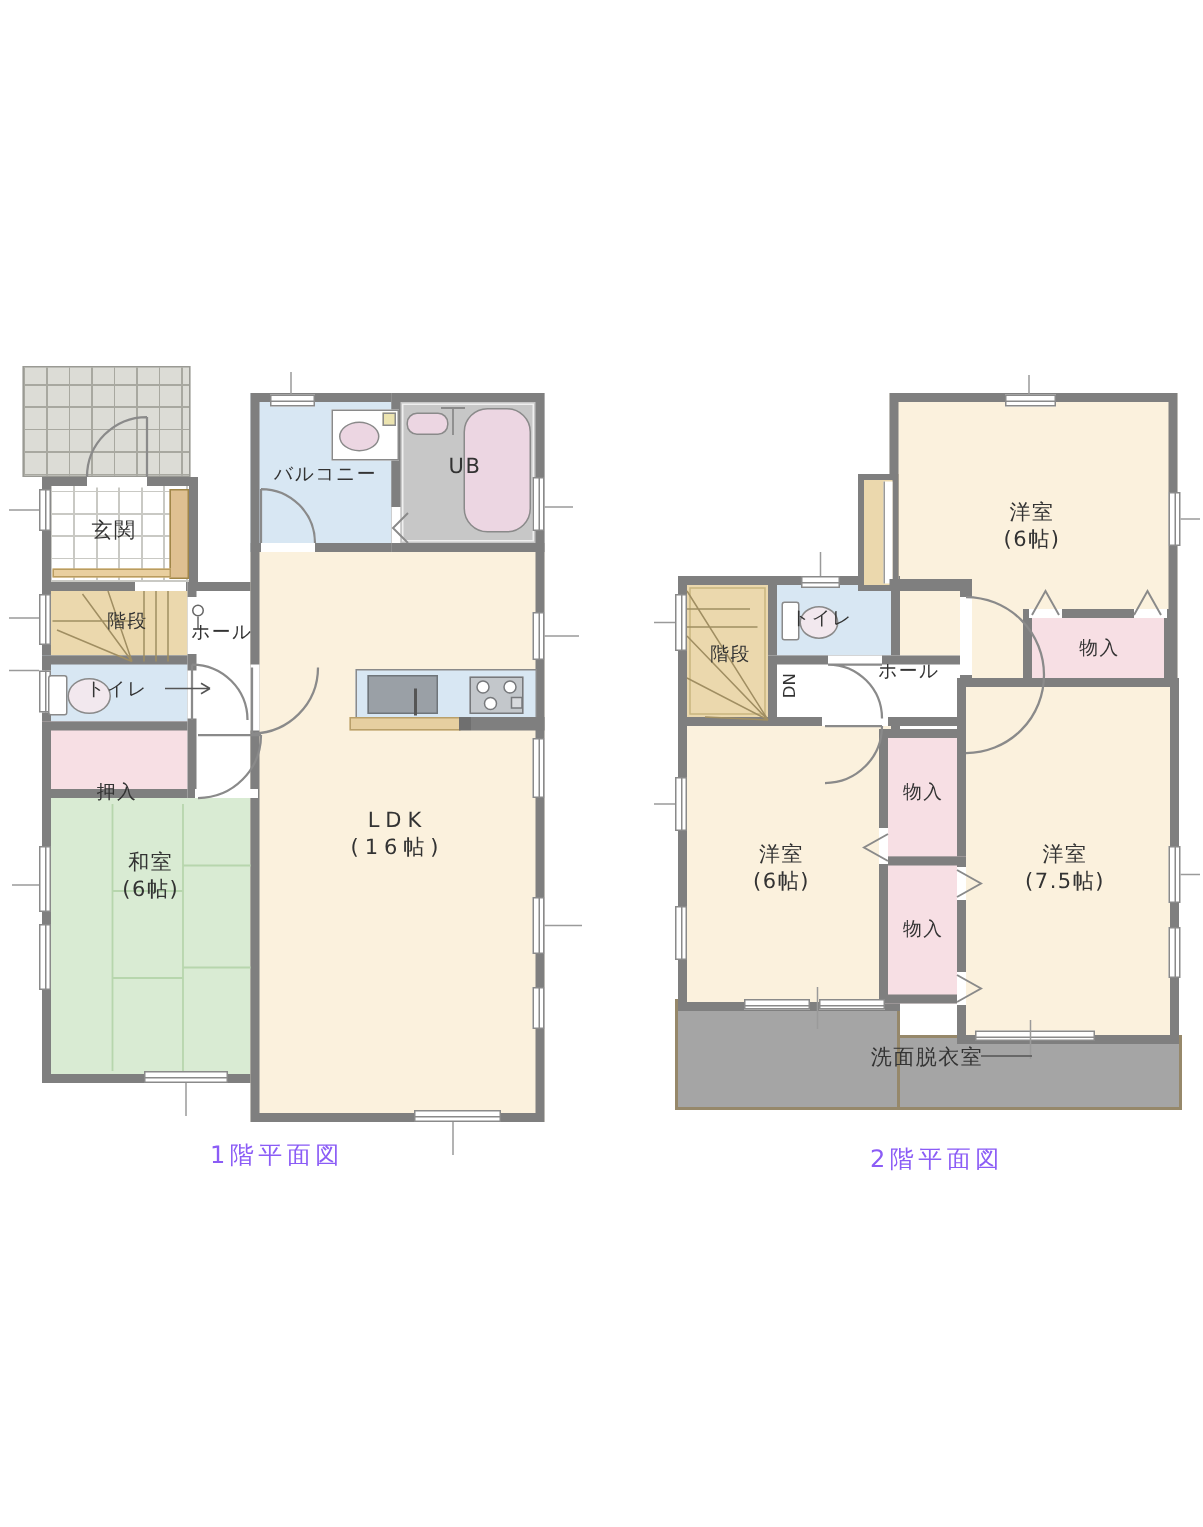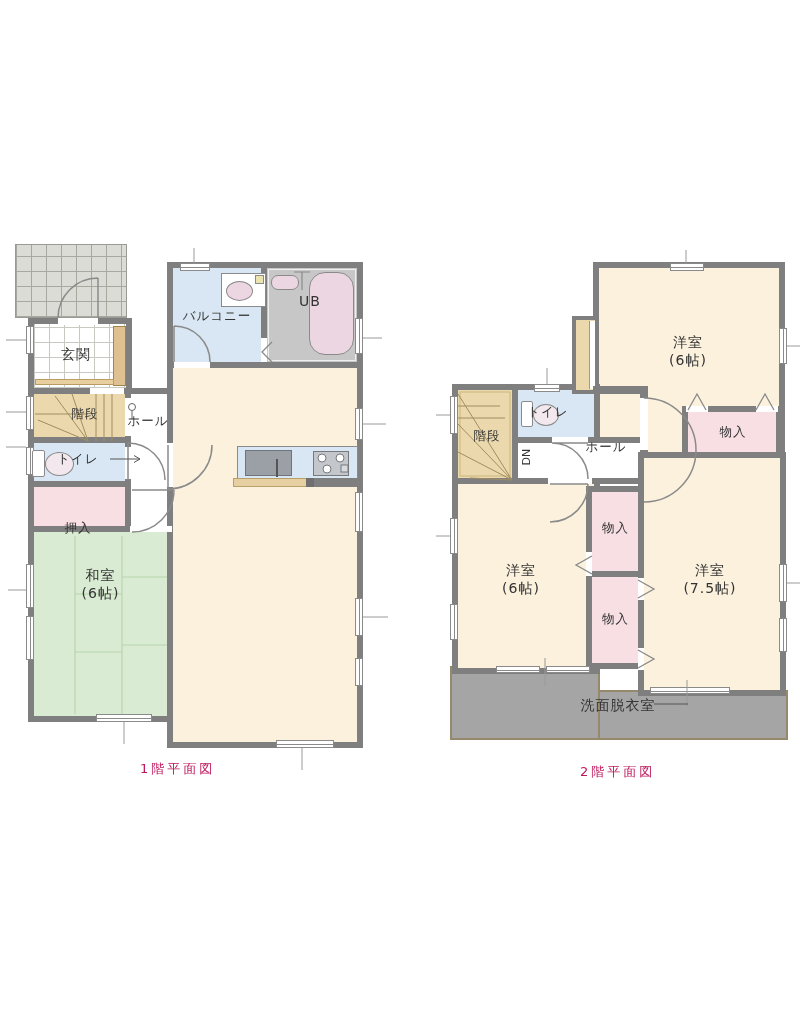--- a/index.html
+++ b/index.html
@@ -10,21 +10,21 @@
   .gap{position:absolute;background:#fff;}
   .win,.winv{position:absolute;background:#fff;border:1px solid #8a8a8a;box-sizing:border-box;}
   .win::after{content:"";position:absolute;left:-1px;right:-1px;top:50%;border-top:1px solid #8a8a8a;}
   .winv::after{content:"";position:absolute;top:-1px;bottom:-1px;left:50%;border-left:1px solid #8a8a8a;}
   .fx{position:absolute;box-sizing:border-box;background:#fff;border:1px solid #8a8a8a;}
   .lbl{position:absolute;font-size:14px;line-height:1.3;color:#333;text-align:center;
        white-space:pre-line;letter-spacing:1px;}
   .small{font-size:12.5px;}
   .sp{letter-spacing:4px;}
   .dn{transform:rotate(-90deg);font-size:11px;letter-spacing:0;}
-  .title{position:absolute;font-size:13px;letter-spacing:3px;color:#be185d;}
+  .title{position:absolute;font-size:16px;letter-spacing:3px;color:#8b5cf6;}
   .porch{position:absolute;background:#dcdcd6;border:1px solid #9a9a94;box-sizing:border-box;
     background-image:repeating-linear-gradient(0deg,#a8a8a0 0 1px,transparent 1px 15px),
                      repeating-linear-gradient(90deg,#a8a8a0 0 1px,transparent 1px 15px);}
   .tile{background-image:repeating-linear-gradient(0deg,#c9c9c4 0 1px,transparent 1px 15px),
                          repeating-linear-gradient(90deg,#c9c9c4 0 1px,transparent 1px 15px);}
   svg.lines{position:absolute;left:0;top:0;pointer-events:none;}
   .cream{background:#fbf1dd}.blue{background:#d8e7f3}.pink{background:#f7dfe4}
   .tan{background:#ebd8ad}.green{background:#d9ebd3}.gray{background:#c7c7c7}
   .bal{background:#a5a5a5;border:2px solid #96886a}
 </style>
@@ -190,22 +190,24 @@
       <path d="M654,704 H688" stroke="#555" stroke-width="1"></path>
     </g>
   </svg>
 
   <div class="lbl" style="left:44px;top:345px;width:64px">玄関</div>
   <div class="lbl small" style="left:55px;top:406px;width:60px">階段</div>
   <div class="lbl small" style="left:46px;top:451px;width:64px">トイレ</div>
   <div class="lbl small" style="left:50px;top:520px;width:56px">押入</div>
   <div class="lbl" style="left:58px;top:566px;width:85px">和室
 (6帖)</div>
+  <div class="lbl sp" style="left:215px;top:538px;width:100px">LDK
+(16帖)</div>
   <div class="lbl small" style="left:170px;top:308px;width:94px">バルコニー</div>
-  <div class="lbl" style="left:284px;top:292px;width:52px">UB</div>
+  <div class="lbl" style="left:284px;top:302px;width:52px">UB</div>
   <div class="lbl small" style="left:118px;top:413px;width:60px">ホール</div>
   <div class="title" style="left:140px;top:760px">1階平面図</div>
 
   <div class="lbl" style="left:640px;top:333px;width:96px">洋室
 (6帖)</div>
   <div class="lbl small" style="left:514px;top:404px;width:68px">トイレ</div>
   <div class="lbl small" style="left:456px;top:428px;width:62px">階段</div>
   <div class="lbl dn" style="left:512px;top:450px;width:30px">DN</div>
   <div class="lbl small" style="left:574px;top:439px;width:64px">ホール</div>
   <div class="lbl small" style="left:700px;top:424px;width:66px">物入</div>

